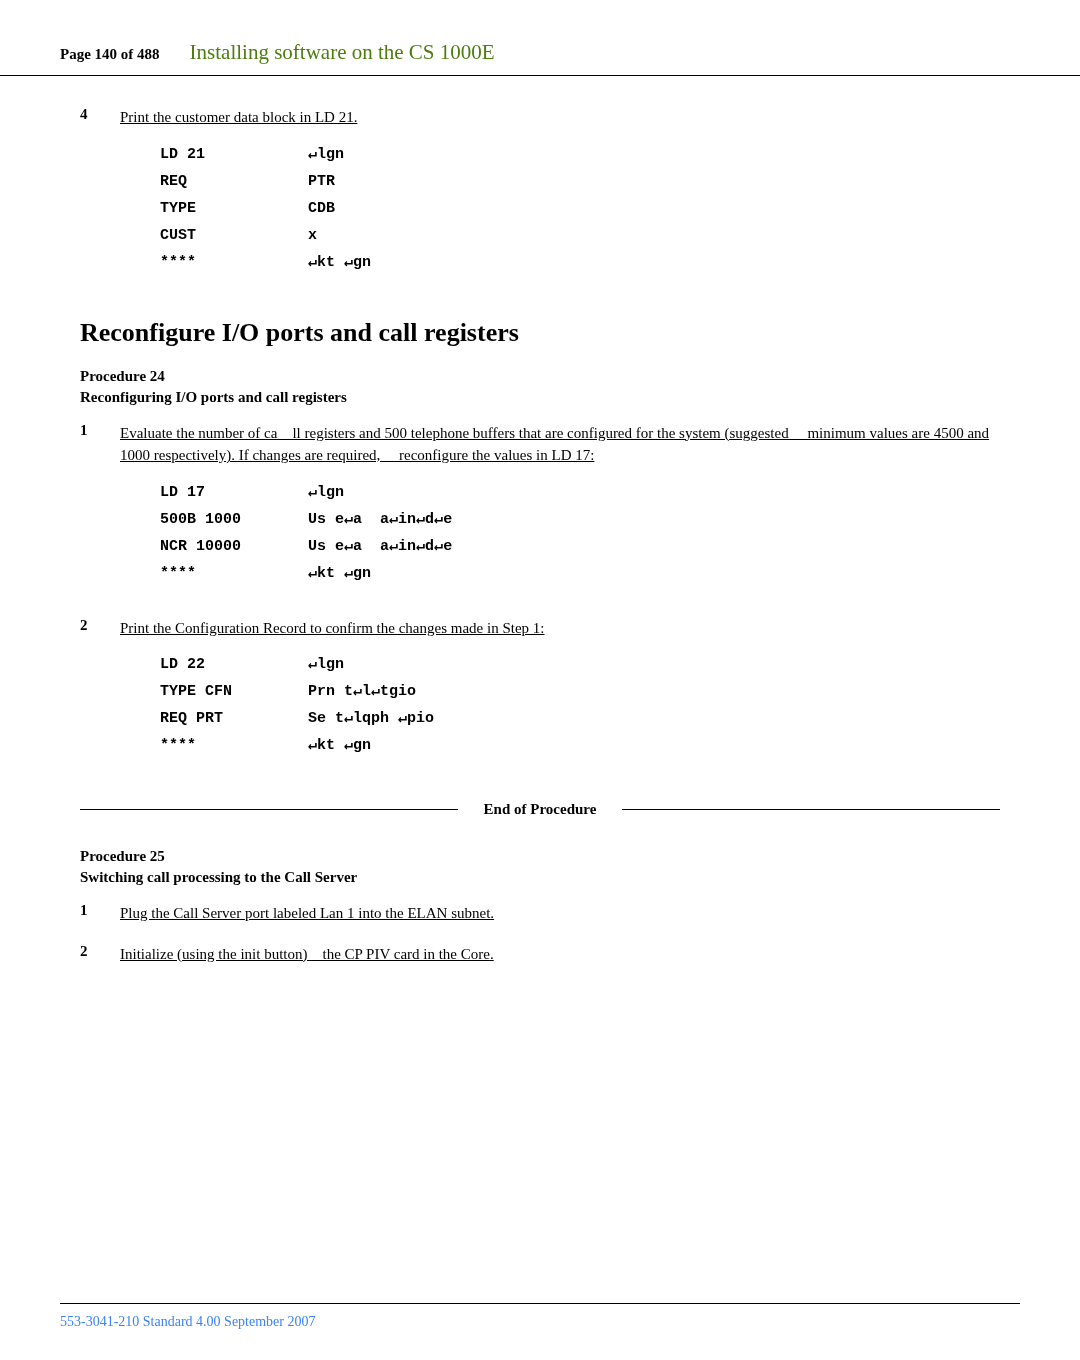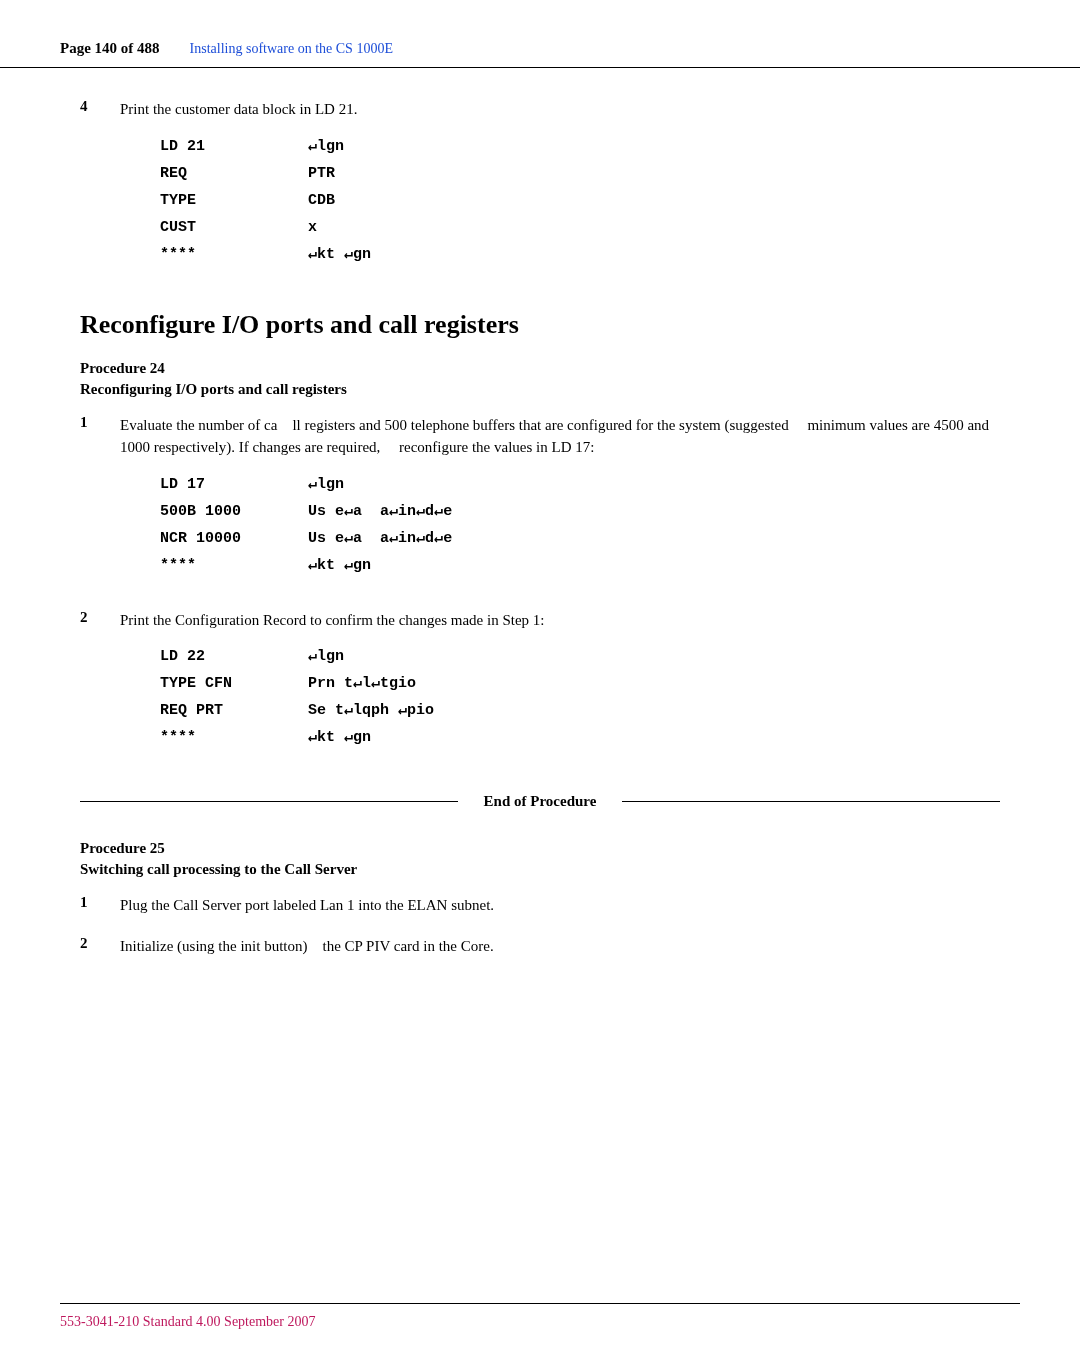--- a/index.html
+++ b/index.html
@@ -25,40 +25,41 @@
       padding: 40px 60px 10px 60px;
       border-bottom: 1.5px solid #000;
       gap: 30px;
     }
     .header-page {
       font-weight: bold;
       font-size: 15px;
       white-space: nowrap;
     }
     .header-title {
-      font-size: 14px;
-      color: #1d4ed8;
+      font-size: 21px;
+      color: #4d7c0f;
     }
     .content {
       padding: 30px 80px 60px 80px;
     }
     .step-block {
       display: flex;
       gap: 20px;
       margin-bottom: 18px;
     }
     .step-num {
       font-weight: bold;
       font-size: 15px;
       min-width: 20px;
       flex-shrink: 0;
     }
     .step-text {
       font-size: 15px;
       line-height: 1.5;
+      text-decoration: underline;
     }
     .code-table {
       margin: 12px 0 12px 40px;
       font-size: 15px;
       line-height: 1.8;
     }
     .code-row {
       display: flex;
       gap: 28px;
       font-weight: bold;
@@ -105,21 +106,21 @@
       white-space: nowrap;
     }
     .footer {
       position: absolute;
       bottom: 30px;
       left: 60px;
       right: 60px;
       border-top: 1.5px solid #000;
       padding-top: 10px;
       font-size: 14px;
-      color: #be185d;
+      color: #3b82f6;
     }
   </style>
 </head>
 <body>
 
 <div class="page-container">
 
   <div class="header">
     <span class="header-page">Page 140 of 488</span>
     <span class="header-title">Installing software on the CS 1000E</span>

